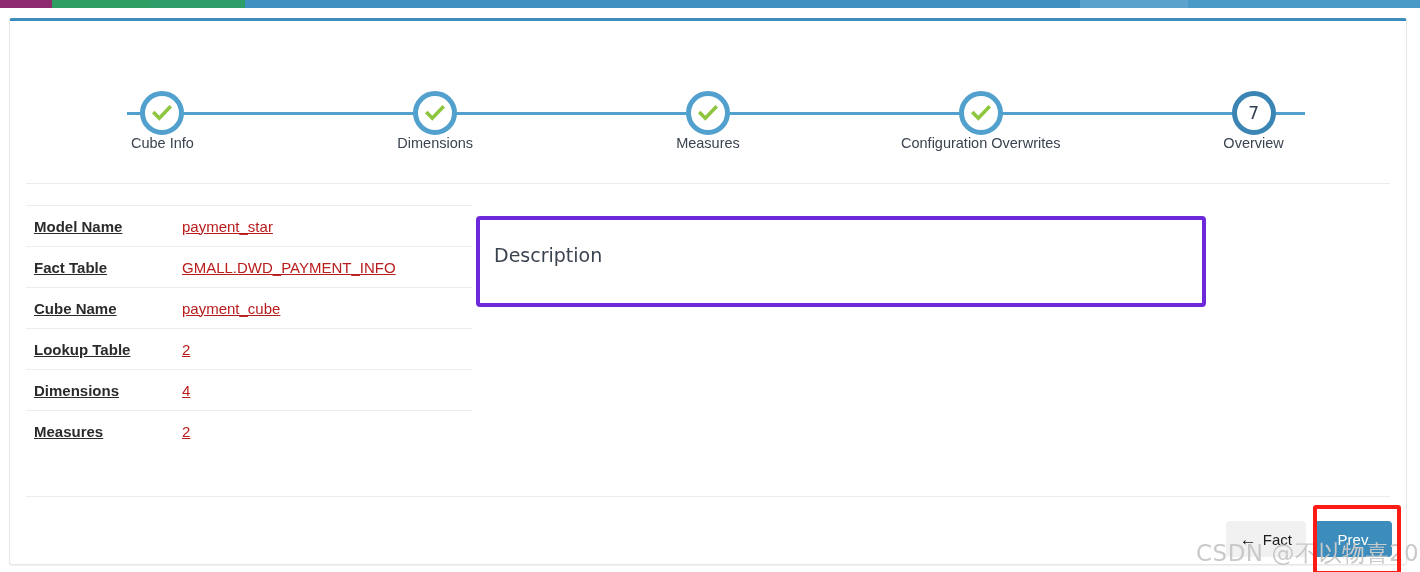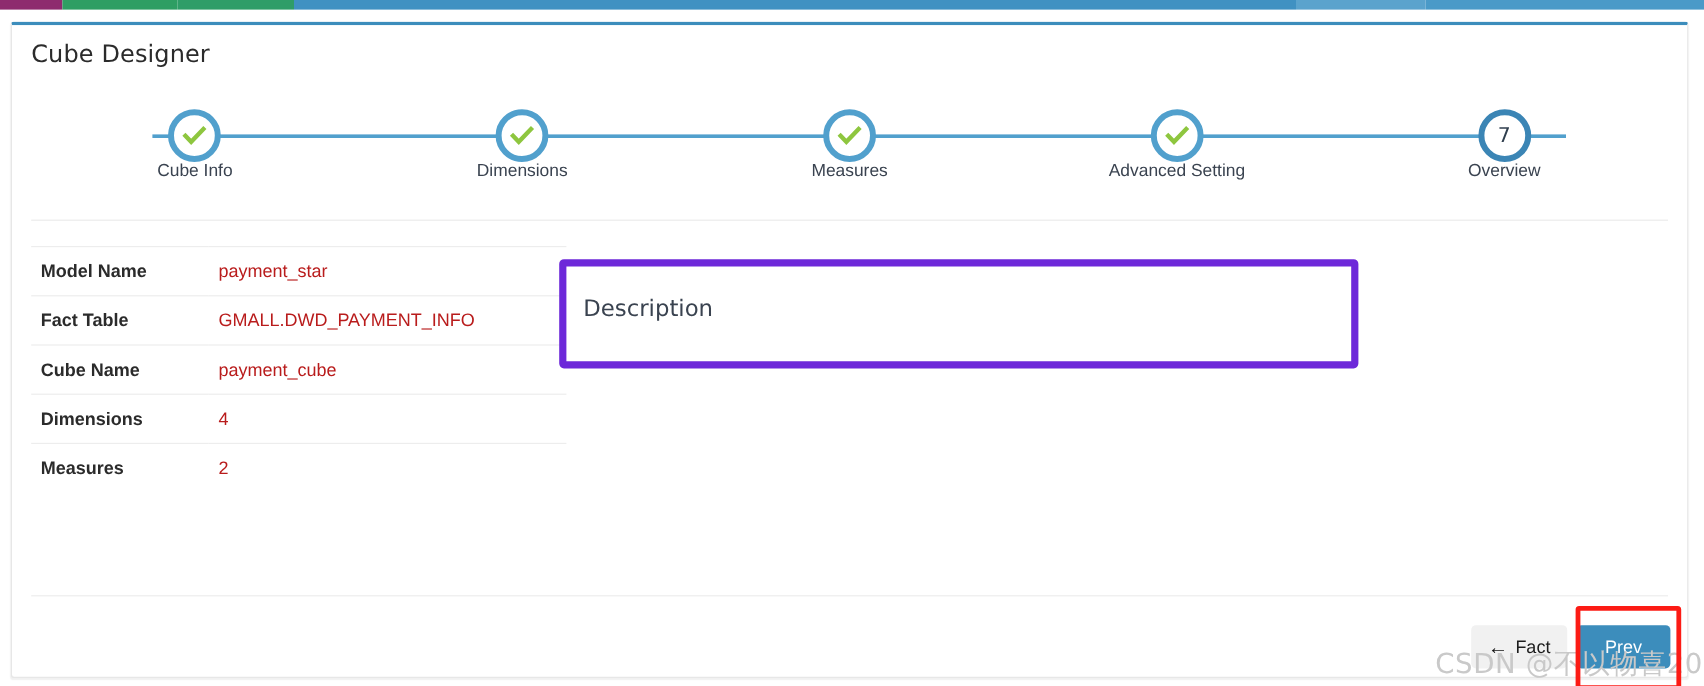--- a/index.html
+++ b/index.html
@@ -130,39 +130,40 @@
     width: 446px;
     border-collapse: collapse;
   }
   .summary-table tr { height: 41px; }
   .summary-table td {
     border-top: 1px solid #ededed;
     padding: 0 0 0 8px;
     vertical-align: middle;
     font-size: 15px;
     color: #2b2b2b;
+    text-decoration: underline;
   }
   .summary-table td.k {
     width: 140px;
     font-weight: bold;
     font-family: "Liberation Sans", sans-serif;
   }
   .summary-table td.v {
     font-family: "Liberation Sans", sans-serif;
     color: #b91c1c;
   }
 
   
   .desc-panel {
     position: absolute;
-    left: 456px;
+    left: 466px;
     top: 195px;
-    width: 666px;
+    width: 730px;
     height: 91px;
-    border: 6px solid #6d28d9;
+    border: 4px solid #6d28d9;
     border-radius: 4px;
     background: #ffffff;
     box-sizing: border-box;
   }
   .desc-label {
     position: absolute;
     left: 14px;
     top: 24px;
     font-size: 19px;
     color: #3a4350;
@@ -250,21 +251,20 @@
     <div class="strip-seg" style="width: 52px; background: rgb(142, 43, 110);"></div>
     <div class="strip-seg" style="width: 96px; background: rgb(46, 158, 99);"></div>
     <div class="strip-seg" style="width: 97px; background: rgb(47, 157, 104);"></div>
     <div class="strip-seg" style="width: 835px; background: rgb(64, 145, 194);"></div>
     <div class="strip-seg" style="width: 108px; background: rgb(91, 163, 205);"></div>
     <div class="strip-seg" style="width: 232px; background: rgb(74, 154, 200);"></div>
   </div>
 
 <div class="card">
 
-  <div class="card-title">Cube Designer</div>
 
   <div class="stepper">
     <div class="step-line"></div>
     <div class="steps" id="steps-host">
         <div class="step">
           <div class="step-circle">
             <svg class="check-svg" width="22" height="22" viewBox="0 0 22 22">
               <path d="M3.5 11.2 L8.3 16.2 L18.5 5.6" fill="none" stroke="#8ec63f" stroke-width="3.6" stroke-linecap="square" stroke-linejoin="miter"></path>
             </svg>
           </div>
@@ -285,21 +285,21 @@
             </svg>
           </div>
           <div class="step-label">Measures</div>
         </div>
         <div class="step">
           <div class="step-circle">
             <svg class="check-svg" width="22" height="22" viewBox="0 0 22 22">
               <path d="M3.5 11.2 L8.3 16.2 L18.5 5.6" fill="none" stroke="#8ec63f" stroke-width="3.6" stroke-linecap="square" stroke-linejoin="miter"></path>
             </svg>
           </div>
-          <div class="step-label">Advanced Setting</div>
+          <div class="step-label">Configuration Overwrites</div>
         </div>
         <div class="step">
           <div class="step-circle last">
             <span class="num">7</span>
           </div>
           <div class="step-label">Overview</div>
         </div>
       </div>
   </div>
 
@@ -311,20 +311,24 @@
           <td class="k">Model Name</td>
           <td class="v">payment_star</td>
         </tr>
         <tr>
           <td class="k">Fact Table</td>
           <td class="v">GMALL.DWD_PAYMENT_INFO</td>
         </tr>
         <tr>
           <td class="k">Cube Name</td>
           <td class="v">payment_cube</td>
+        </tr>
+        <tr>
+          <td class="k">Lookup Table</td>
+          <td class="v">2</td>
         </tr>
         <tr>
           <td class="k">Dimensions</td>
           <td class="v">4</td>
         </tr>
         <tr>
           <td class="k">Measures</td>
           <td class="v">2</td>
         </tr>
       </tbody>

